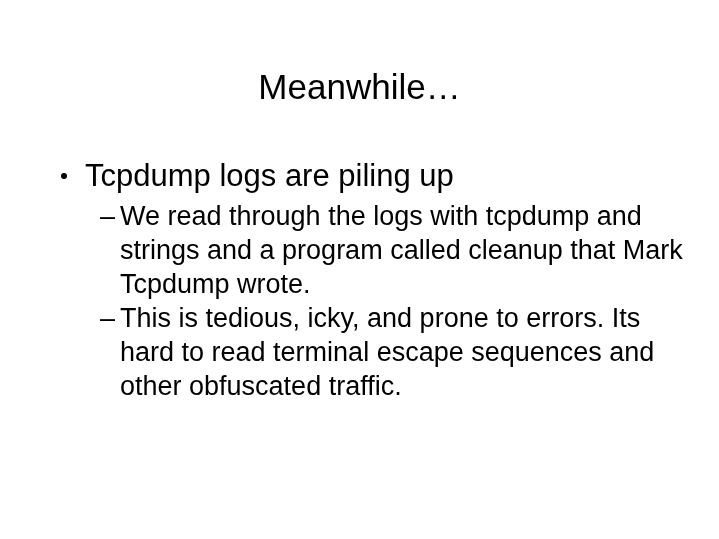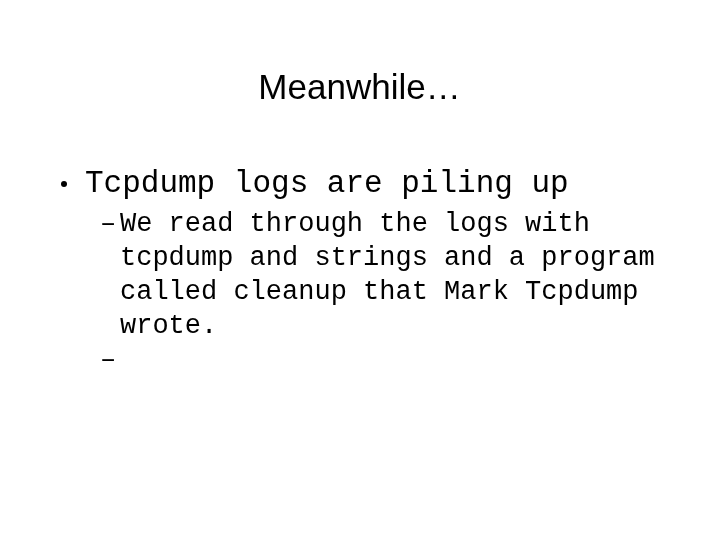--- a/index.html
+++ b/index.html
@@ -34,23 +34,22 @@
     font-weight: 400;
     letter-spacing: 0px;
     color: #000000;
     white-space: nowrap;
   }
 
   
   .slide-body {
     position: absolute;
     left: 55px;
-    top: 164px;
+    top: 156px;
     width: 640px;
-    font-family: Liberation Mono, monospace;
   }
 
   
   .bullet-l1 {
     position: relative;
     padding-left: 30px;
     font-size: 31px;
     line-height: 39px;
     color: #000000;
     margin: 0 0 4px 0;
@@ -100,16 +99,17 @@
       <span class="l1-text">Tcpdump logs are piling up</span>
     </div>
 
     <div class="bullet-l2">
       <span class="marker-dash">–</span>
       <span class="l2-text">We read through the logs with tcpdump and strings and a program called cleanup that Mark Tcpdump wrote.</span>
     </div>
 
     <div class="bullet-l2">
       <span class="marker-dash">–</span>
+      <span class="l2-text">This is tedious, icky, and prone to errors. Its hard to read terminal escape sequences and other obfuscated traffic.</span>
     </div>
 
   </div>
 </div>
 
 </body></html>

